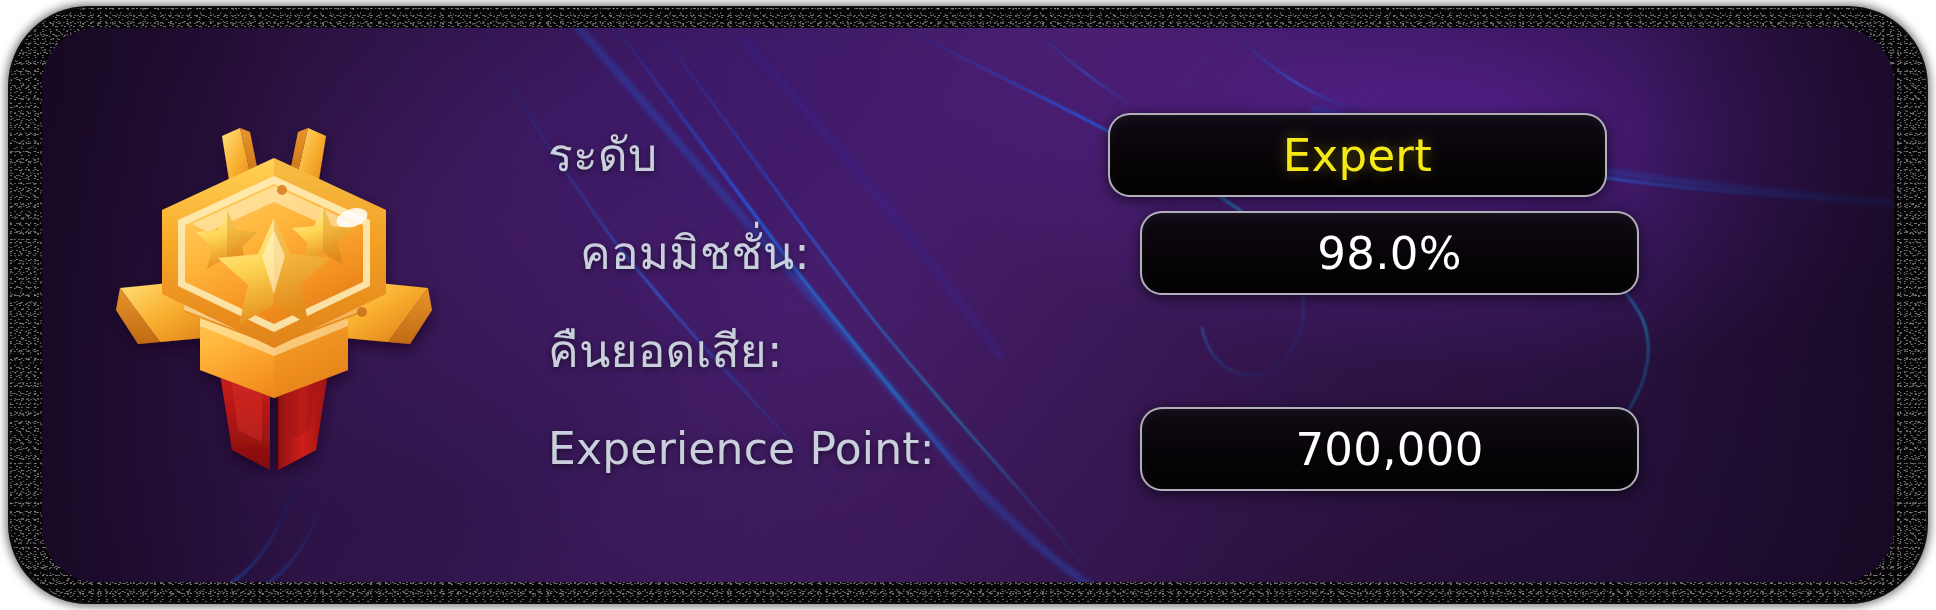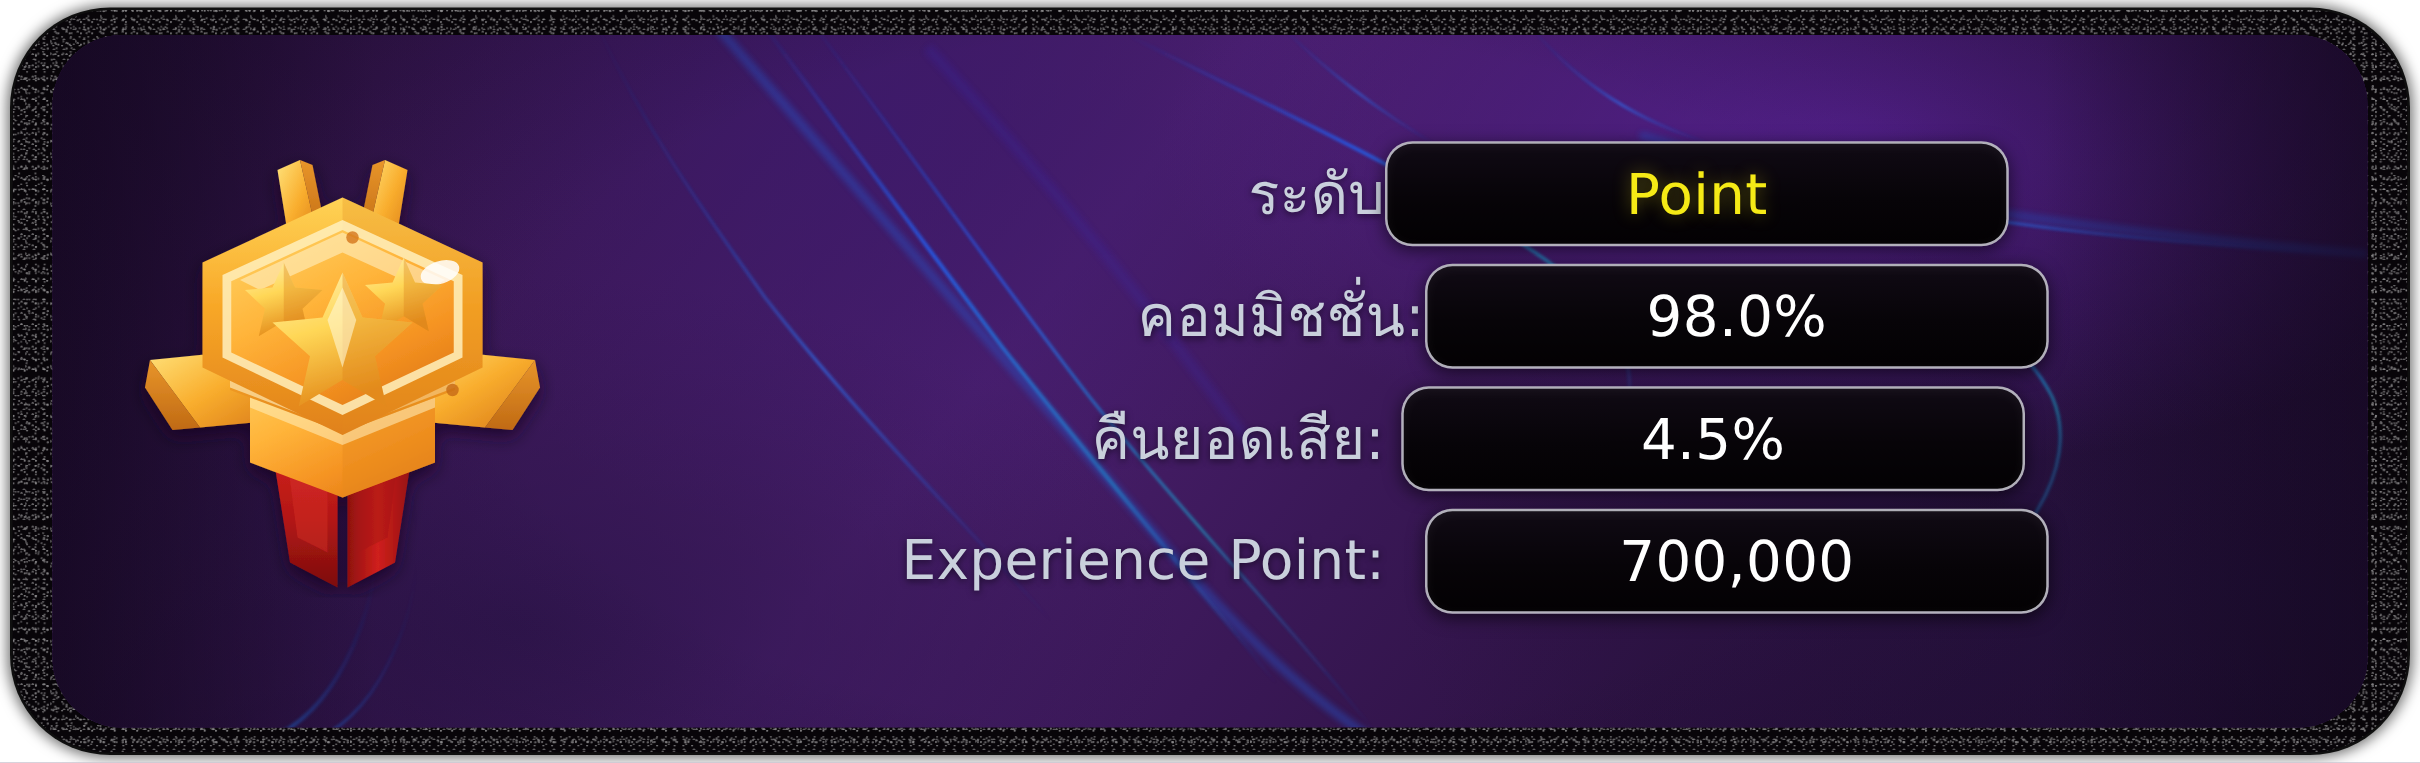--- a/index.html
+++ b/index.html
@@ -129,33 +129,32 @@
   .row {
     position: absolute;
     left: 0;
     width: 100%;
     height: 80px;
     display: flex;
     align-items: center;
   }
   .row-1 { top: 17px; }
   .row-2 { top: 115px; margin-left: 32px; }
-  .row-3 { top: 213px; gap: 13px; }
+  .row-3 { top: 213px; }
   .row-4 { top: 311px; gap: 32px; }
 
   .row-label {
     width: 560px;
     flex: none;
     color: #c9d0dc;
     font-size: 44px;
     line-height: 1;
     letter-spacing: .2px;
     white-space: nowrap;
     text-shadow: 0 2px 6px rgba(0,0,0,.55);
-    text-align: right;
   }
   .row-label.thai { font-size: 46px; }
 
   .value-box {
     position: relative;
     width: 495px;
     height: 80px;
     flex: none;
     border-radius: 22px;
     border: 2px solid rgba(226,224,236,.78);
@@ -332,36 +331,33 @@
             </g>
           </g>
         </svg>
       </div>
 
       <div class="rows">
 
         <div class="row row-1">
           <div class="row-label thai">ระดับ</div>
           <div class="value-box">
-            <span class="value-text accent">Point</span>
+            <span class="value-text accent">Expert</span>
           </div>
         </div>
 
         <div class="row row-2">
           <div class="row-label thai">คอมมิชชั่น:</div>
           <div class="value-box">
             <span class="value-text">98.0%</span>
           </div>
         </div>
 
         <div class="row row-3">
           <div class="row-label thai">คืนยอดเสีย:</div>
-          <div class="value-box">
-            <span class="value-text">4.5%</span>
-          </div>
         </div>
 
         <div class="row row-4">
           <div class="row-label">Experience Point:</div>
           <div class="value-box">
             <span class="value-text">700,000</span>
           </div>
         </div>
 
       </div>

